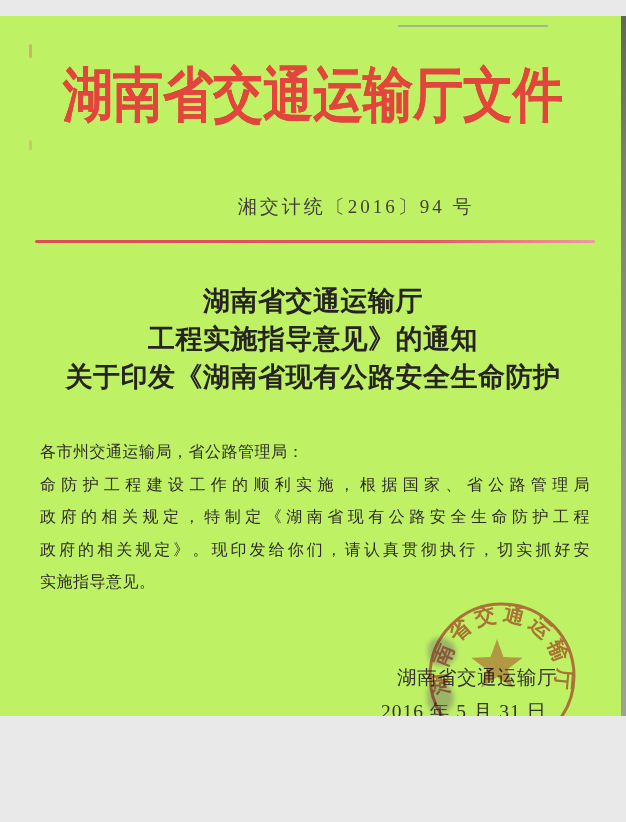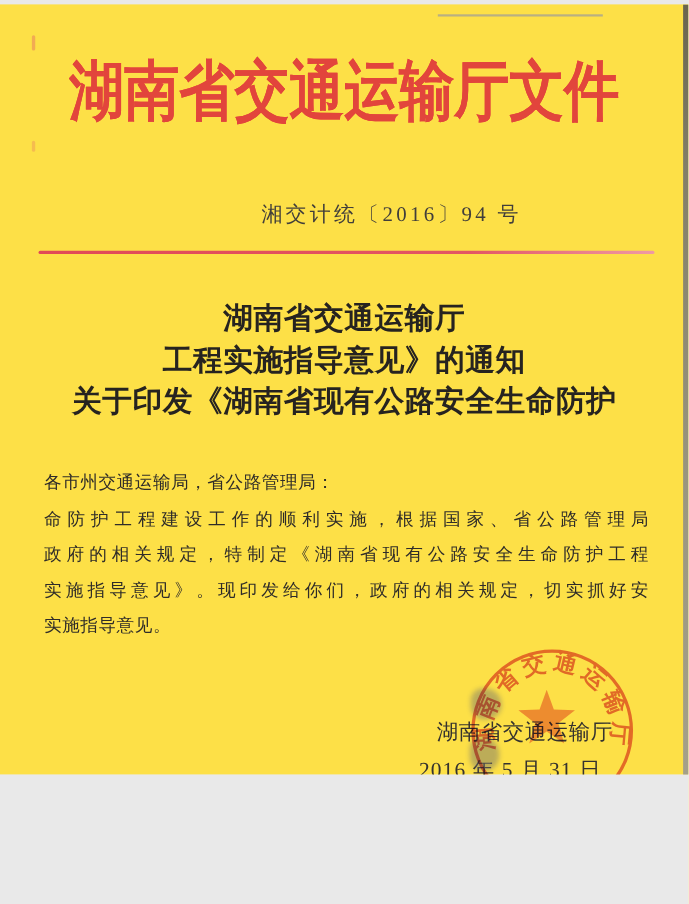--- a/index.html
+++ b/index.html
@@ -1,20 +1,20 @@
 <!DOCTYPE html>
 <html><head>
 <meta charset="utf-8">
 <style>
   html,body{margin:0;padding:0;background:#e9e9e9;}
   .page{
     position:relative;
     width:626px;height:700px;
-    margin:4px auto;
-    background:#fde047;
+    margin:16px auto;
+    background:#bef264;
     overflow:hidden;
     font-family:"Liberation Serif","DejaVu Serif",serif;
   }
   
   .scan-edge-right{
     position:absolute;top:0;right:0;width:5px;height:822px;
     background:linear-gradient(180deg,#4f4f4f 0%,#6d6d6d 18%,#8a8a8a 55%,#9a9a9a 100%);
     opacity:.85;
   }
   .scan-edge-top{
@@ -122,21 +122,21 @@
   <div class="notice-title">
     <div>湖南省交通运输厅</div>
     <div>工程实施指导意见》的通知</div>
     <div>关于印发《湖南省现有公路安全生命防护</div>
   </div>
 
   <div class="body-block">
     <div class="body-line">各市州交通运输局，省公路管理局：</div>
     <div class="body-line jline">命防护工程建设工作的顺利实施，根据国家、省公路管理局</div>
     <div class="body-line jline">政府的相关规定，特制定《湖南省现有公路安全生命防护工程</div>
-    <div class="body-line jline">实施指导意见》。现印发给你们，政府的相关规定，切实抓好安</div>
+    <div class="body-line jline">政府的相关规定》。现印发给你们，请认真贯彻执行，切实抓好安</div>
     <div class="body-line">实施指导意见。</div>
   </div>
 
   <div class="sig-org">湖南省交通运输厅</div>
   <div class="sig-date">2016 年 5 月 31 日</div>
   <div class="page-number">— 1 —</div>
 
   <div class="smudge s1"></div>
   <div class="smudge s2"></div>
 

